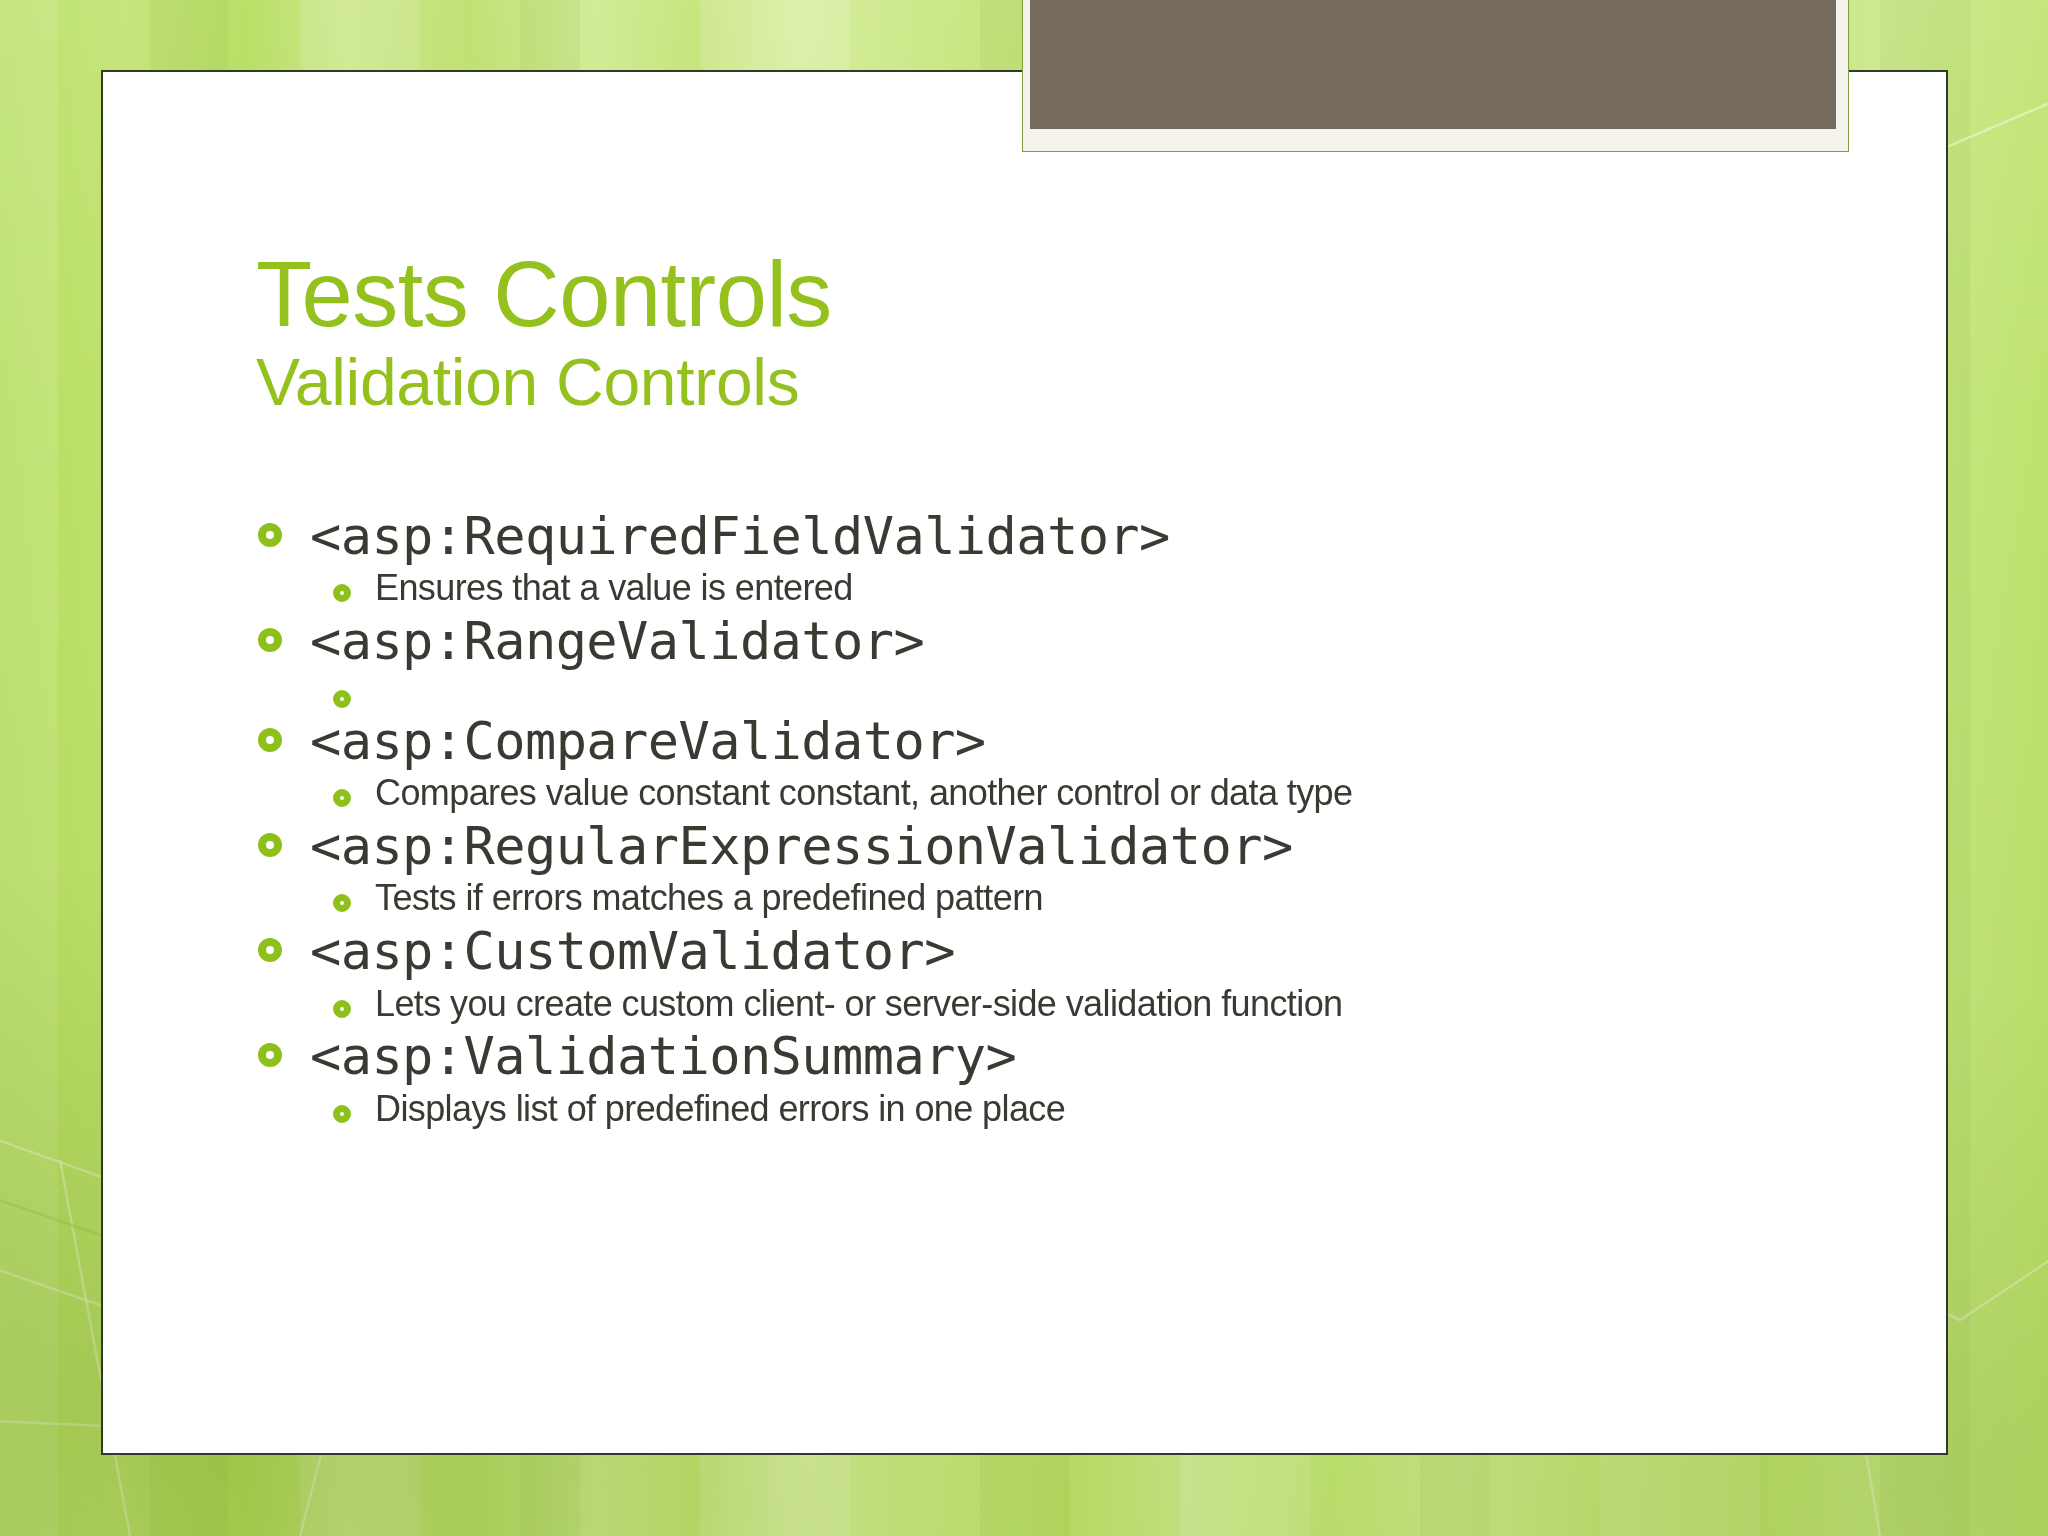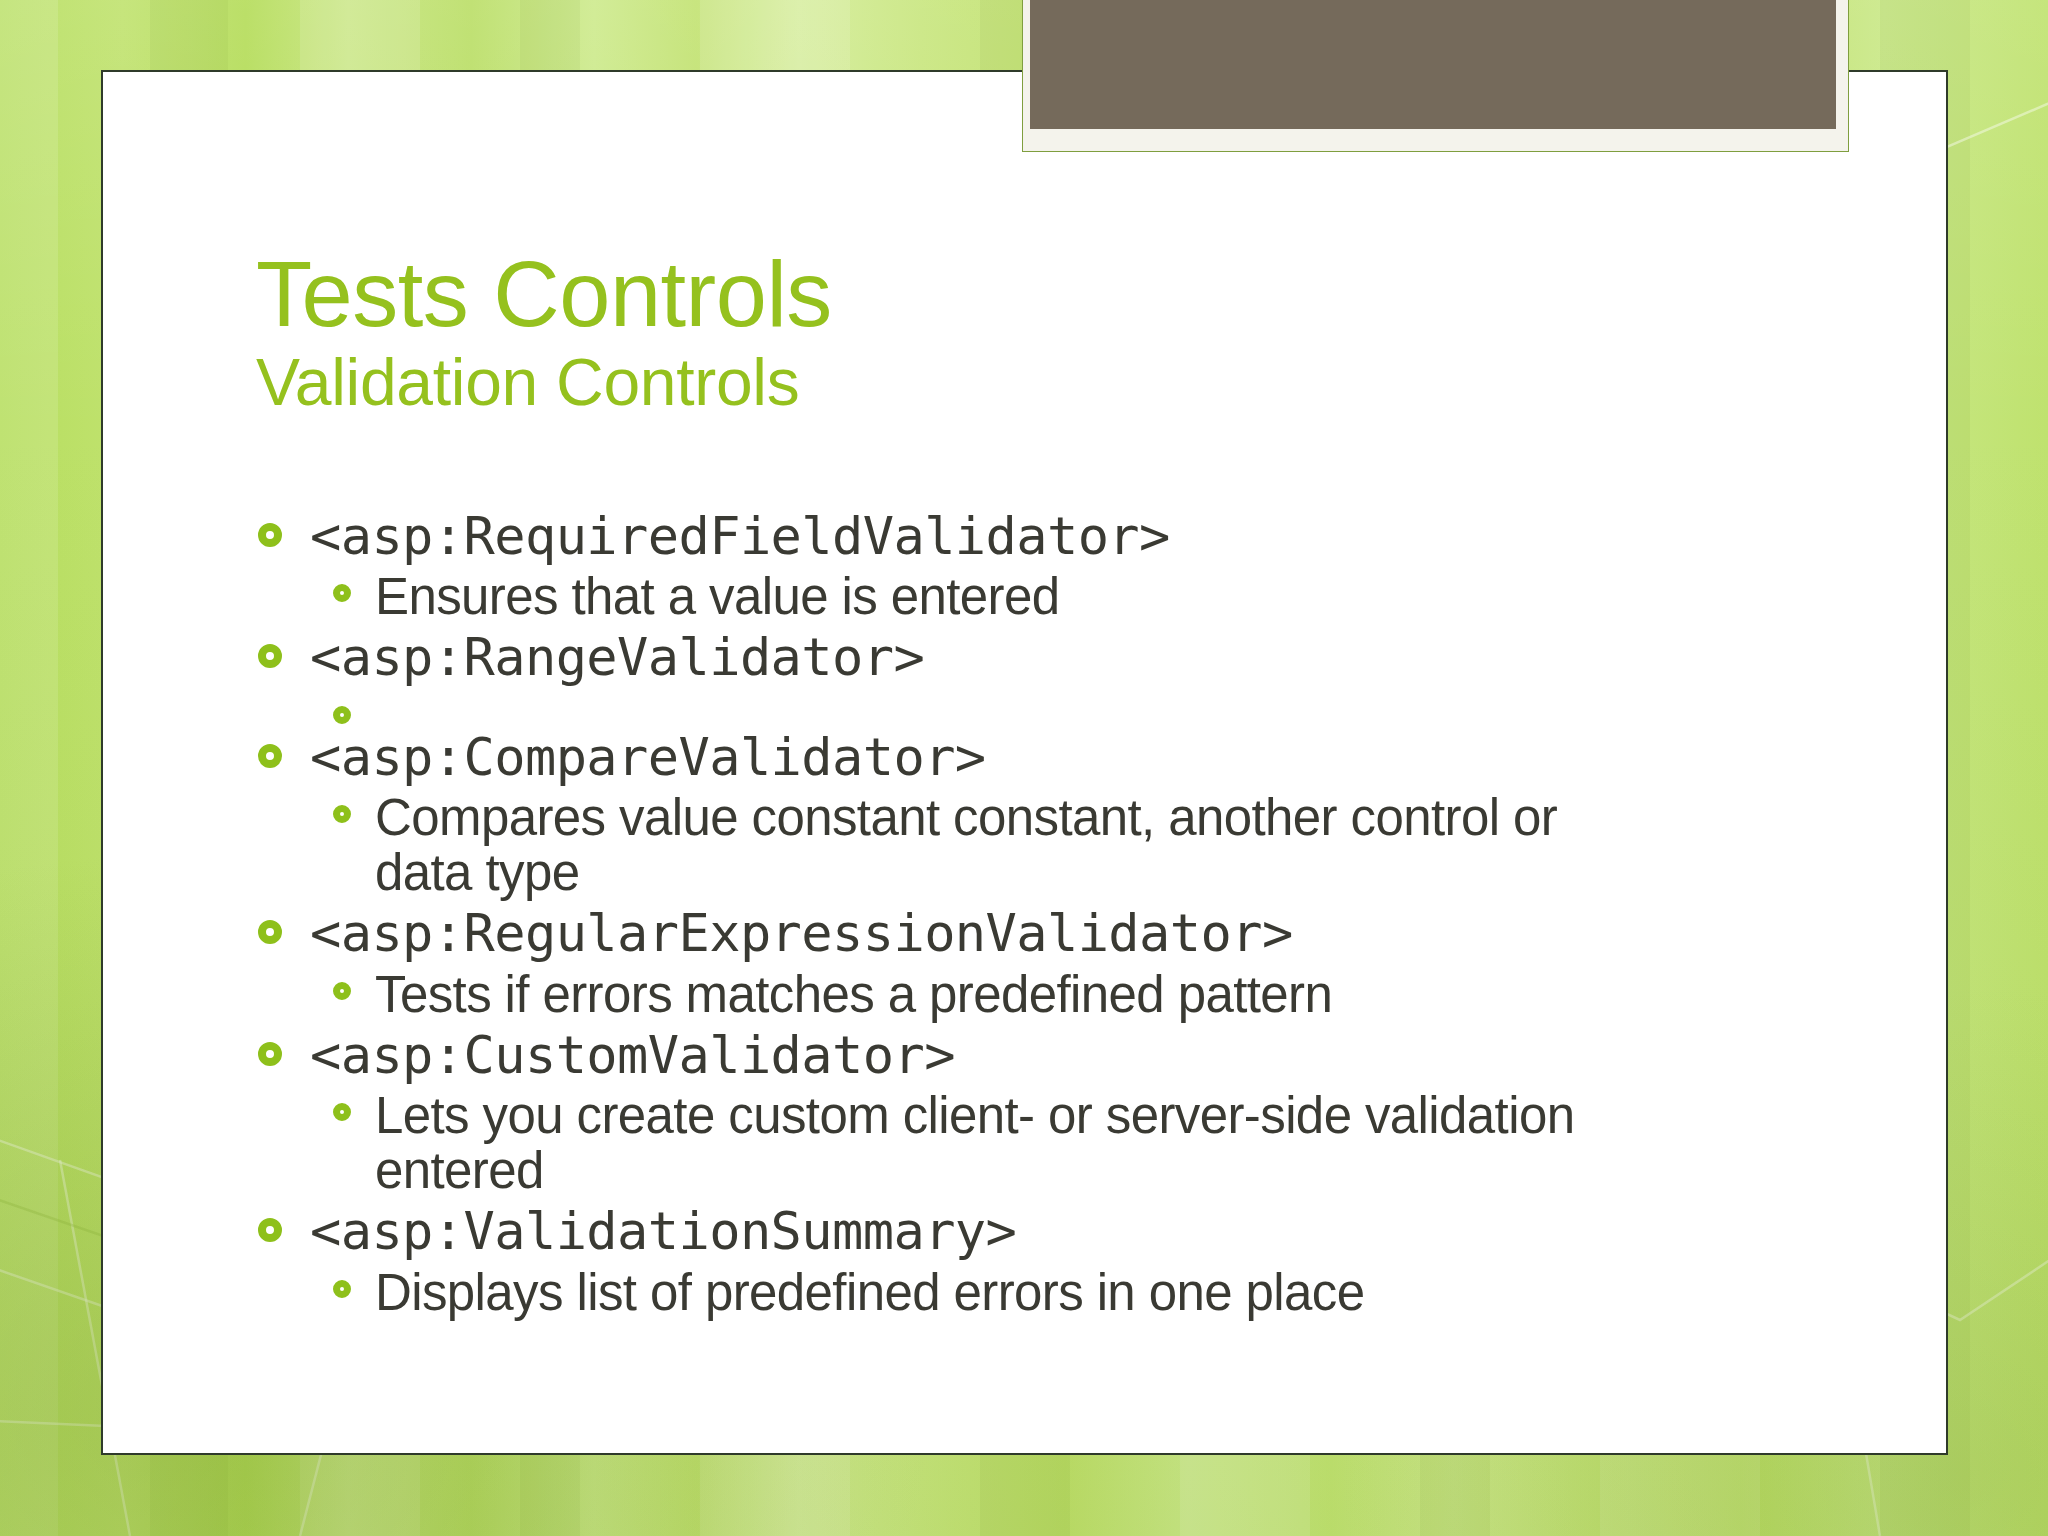--- a/index.html
+++ b/index.html
@@ -136,21 +136,21 @@
 
   .lvl2 {
     display:flex;
     align-items:flex-start;
     margin-left:75px;
     margin-bottom:2px;
   }
   .lvl2 .ring { margin-top:15px; }
   .lvl2 .txt {
     font-family:"Liberation Sans", sans-serif;
-    font-size:51px;
+    font-size:36px;
     line-height:1.08;
     color:#3a3a33;
     letter-spacing:-0.6px;
     max-width:1330px;
   }
 
   
   .ring {
     flex:0 0 auto;
     display:inline-block;
@@ -248,21 +248,21 @@
       <span class="ring"></span>
       <span class="txt">Tests if errors matches a predefined pattern</span>
     </div>
 
     <div class="lvl1">
       <span class="ring"></span>
       <span class="txt">&lt;asp:CustomValidator&gt;</span>
     </div>
     <div class="lvl2">
       <span class="ring"></span>
-      <span class="txt" style="max-width:1275px;">Lets you create custom client- or server-side validation entered</span>
+      <span class="txt" style="max-width:1275px;">Lets you create custom client- or server-side validation function</span>
     </div>
 
     <div class="lvl1">
       <span class="ring"></span>
       <span class="txt">&lt;asp:ValidationSummary&gt;</span>
     </div>
     <div class="lvl2">
       <span class="ring"></span>
       <span class="txt">Displays list of predefined errors in one place</span>
     </div>

